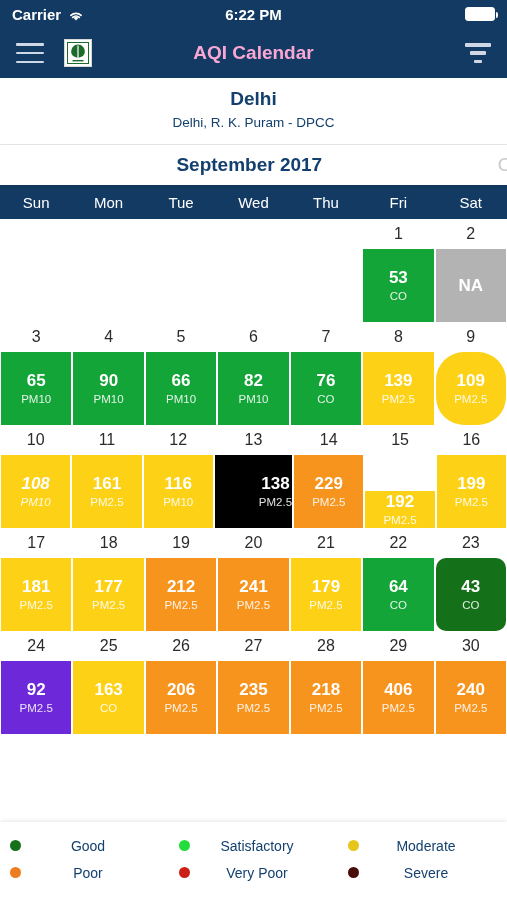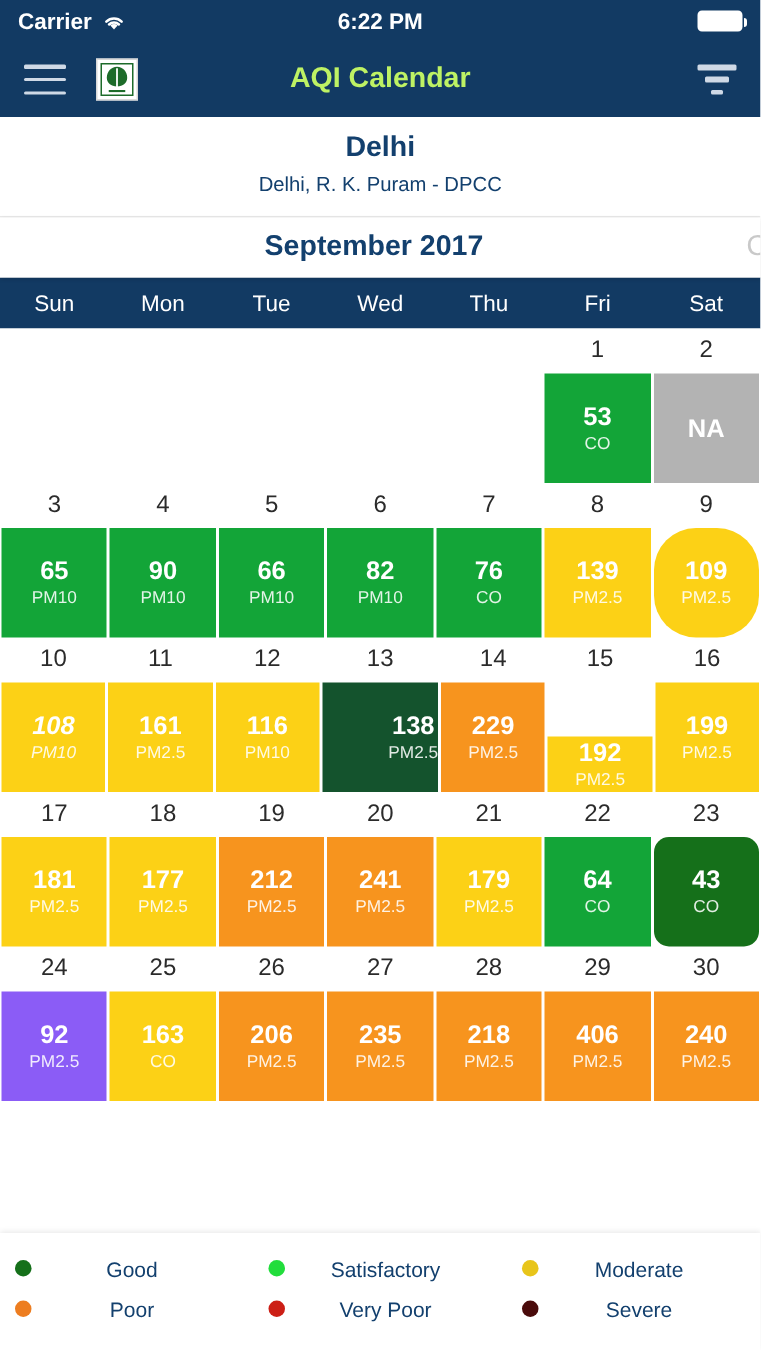--- a/index.html
+++ b/index.html
@@ -37,21 +37,21 @@
   }
   .hamburger { width:28px; height:20px; display:flex; flex-direction:column; justify-content:space-between; cursor:pointer; }
   .hamburger span { display:block; height:2.5px; background:#cfd9e6; border-radius:1px; }
   .logo {
     width:28px; height:28px; margin-left:20px; background:#ffffff;
     border:1px solid #d8d8d8; display:flex; align-items:center; justify-content:center;
     overflow:hidden;
   }
   .nav-title {
     position:absolute; left:0; right:0; text-align:center;
-    color:#bef264; font-size:19px; font-weight:bold; pointer-events:none;
+    color:#f9a8d4; font-size:19px; font-weight:bold; pointer-events:none;
   }
   .filter-icon { margin-left:auto; width:26px; height:20px; display:flex; flex-direction:column; align-items:center; justify-content:space-between; cursor:pointer; }
   .filter-icon i { display:block; background:#cfd9e6; height:3.5px; border-radius:1px; }
   .filter-icon i:nth-child(1){ width:26px; }
   .filter-icon i:nth-child(2){ width:16px; }
   .filter-icon i:nth-child(3){ width:8px; }
 
   
   .station {
     background:#ffffff; text-align:center; padding:8px 0 10px;
@@ -280,21 +280,21 @@
         </div>
         <div class="daycell">
           <div class="daynum">12</div>
           <div class="tile" style="background: rgb(252, 209, 22);">
             <div class="aqi">116</div>
             <div class="pol">PM10</div>
           </div>
         </div>
         <div class="daycell">
           <div class="daynum">13</div>
-          <div class="tile" style="background: #14532d; padding-left: 44px;">
+          <div class="tile" style="background: #000000; padding-left: 44px;">
             <div class="aqi">138</div>
             <div class="pol">PM2.5</div>
           </div>
         </div>
         <div class="daycell">
           <div class="daynum">14</div>
           <div class="tile" style="background: rgb(247, 148, 30);">
             <div class="aqi">229</div>
             <div class="pol">PM2.5</div>
           </div>
@@ -361,21 +361,21 @@
           <div class="daynum">23</div>
           <div class="tile" style="background: rgb(21, 112, 26); border-radius: 10px;">
             <div class="aqi">43</div>
             <div class="pol">CO</div>
           </div>
         </div>
       </div>
       <div class="week">
         <div class="daycell">
           <div class="daynum">24</div>
-          <div class="tile" style="background: #8b5cf6;">
+          <div class="tile" style="background: #6d28d9;">
             <div class="aqi">92</div>
             <div class="pol">PM2.5</div>
           </div>
         </div>
         <div class="daycell">
           <div class="daynum">25</div>
           <div class="tile" style="background: rgb(252, 209, 22);">
             <div class="aqi">163</div>
             <div class="pol">CO</div>
           </div>

